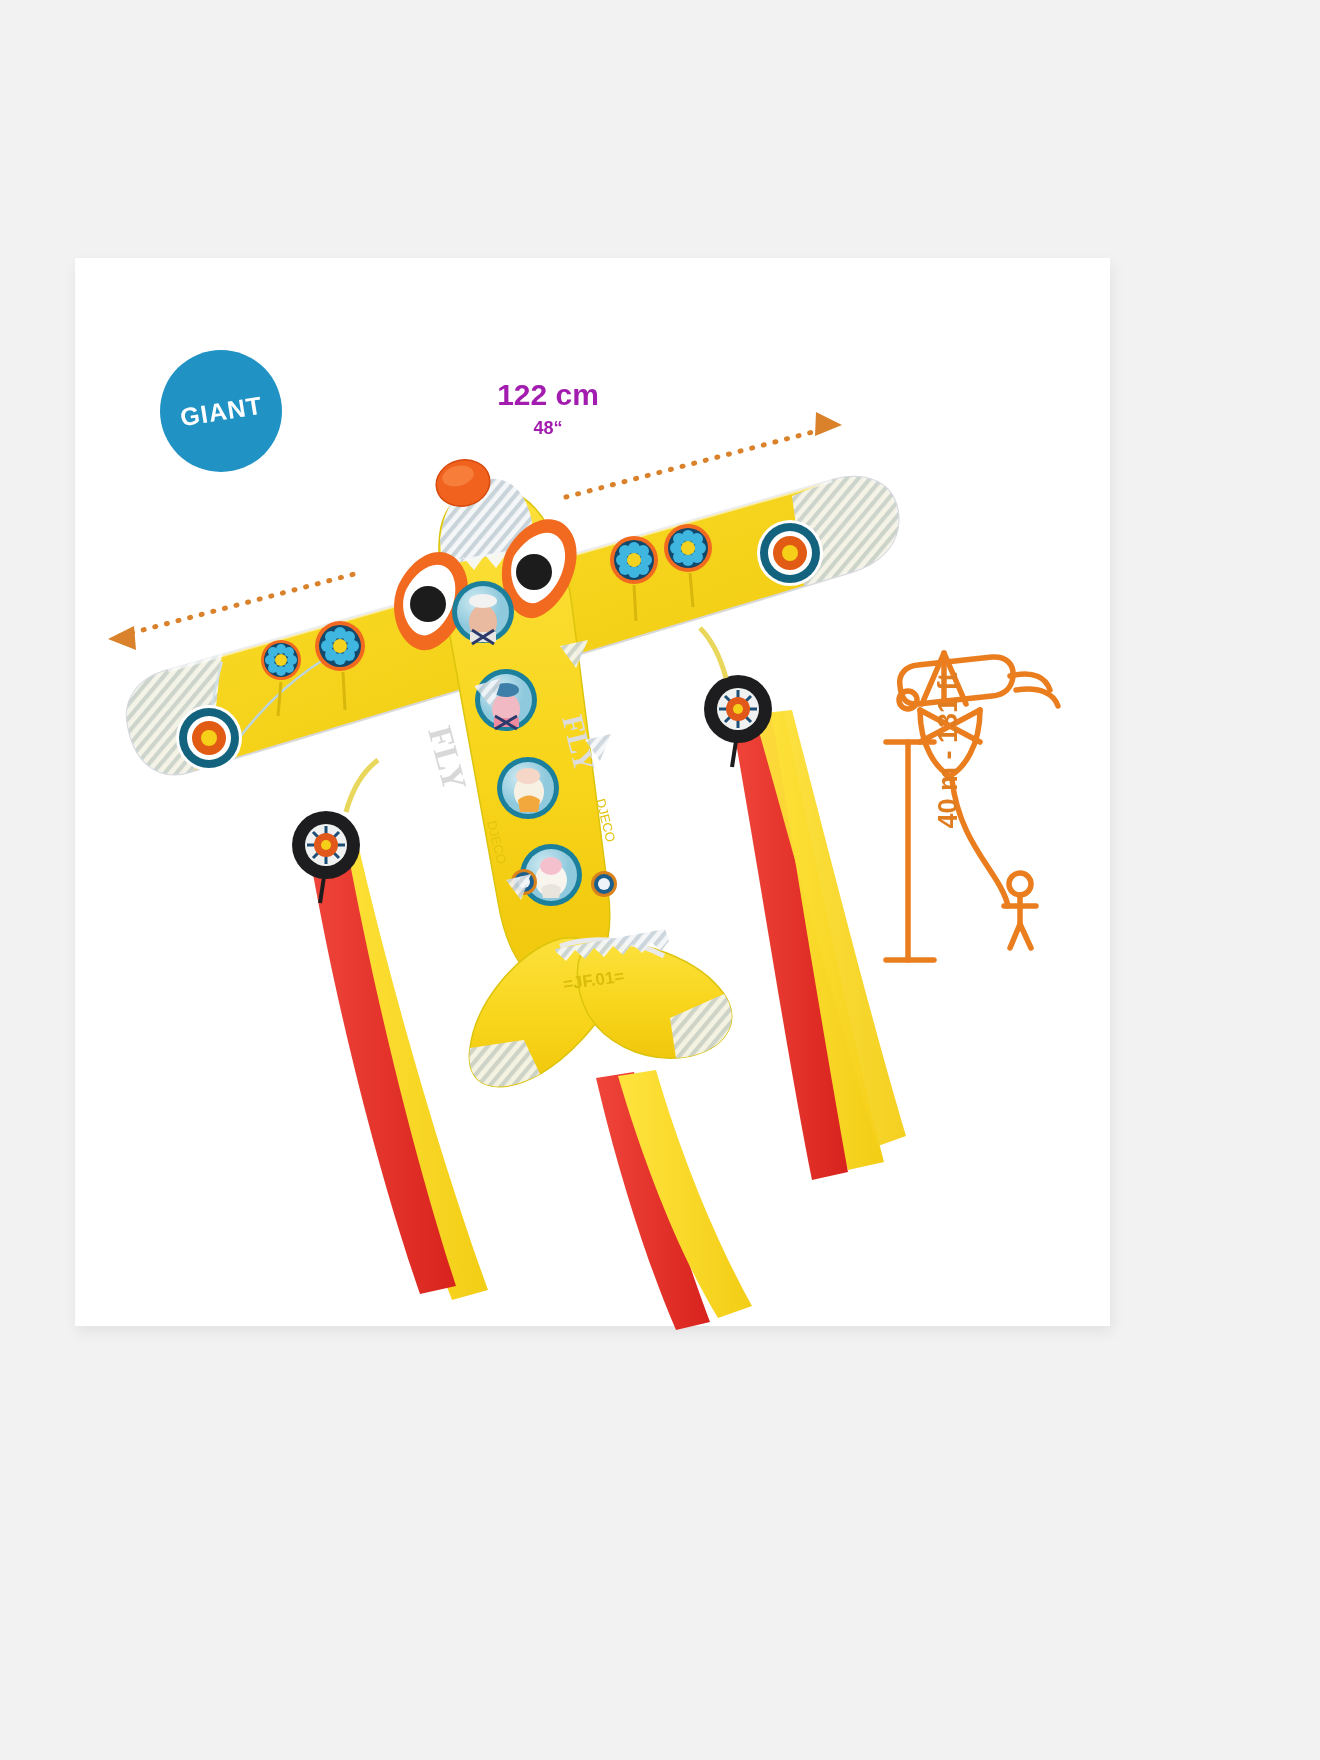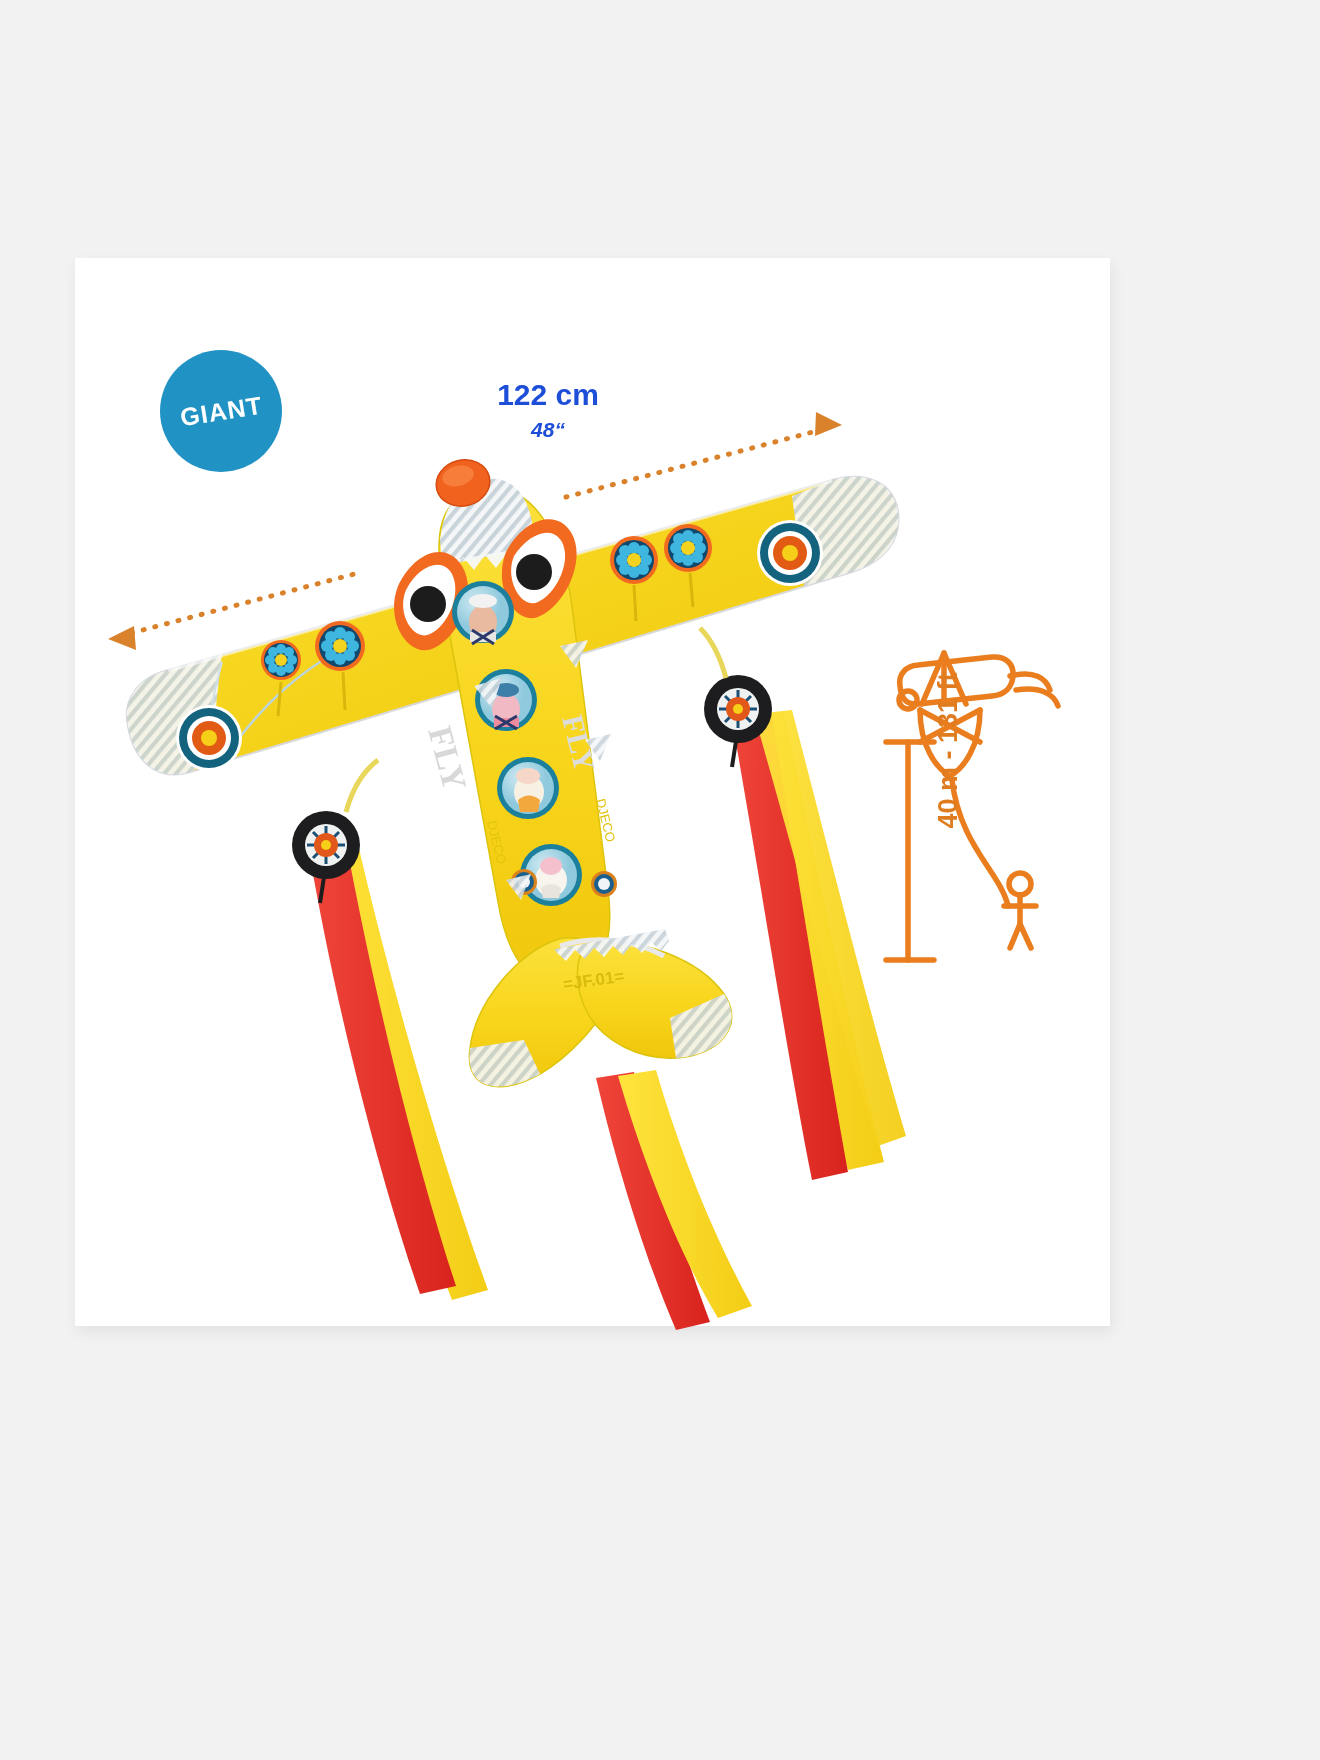--- a/index.html
+++ b/index.html
@@ -26,25 +26,25 @@
     display:flex;align-items:center;justify-content:center;
   }
   #giant-badge span{
     color:#ffffff;font-weight:bold;font-size:25px;letter-spacing:1px;
     transform:rotate(-9deg);
     font-family:"Liberation Sans",sans-serif;
   }
 
   
   .dim-label{
-    position:absolute;color:#1d4ed8;font-weight:bold;
+    position:absolute;color:#a21caf;font-weight:bold;
     font-family:"Liberation Sans",sans-serif;text-align:center;
   }
   #dim-cm{left:478px;top:378px;width:140px;font-size:30px;}
-  #dim-in{left:478px;top:418px;width:140px;font-size:21px;font-style:italic;}
+  #dim-in{left:478px;top:418px;width:140px;font-size:18px;}
 
   #alt-label{
     position:absolute;left:833px;top:735px;width:230px;
     color:#e07c20;font-weight:bold;font-size:27px;
     transform:rotate(-90deg);transform-origin:50% 50%;
     text-align:center;
     font-family:"Liberation Sans",sans-serif;
     white-space:nowrap;
   }
 

